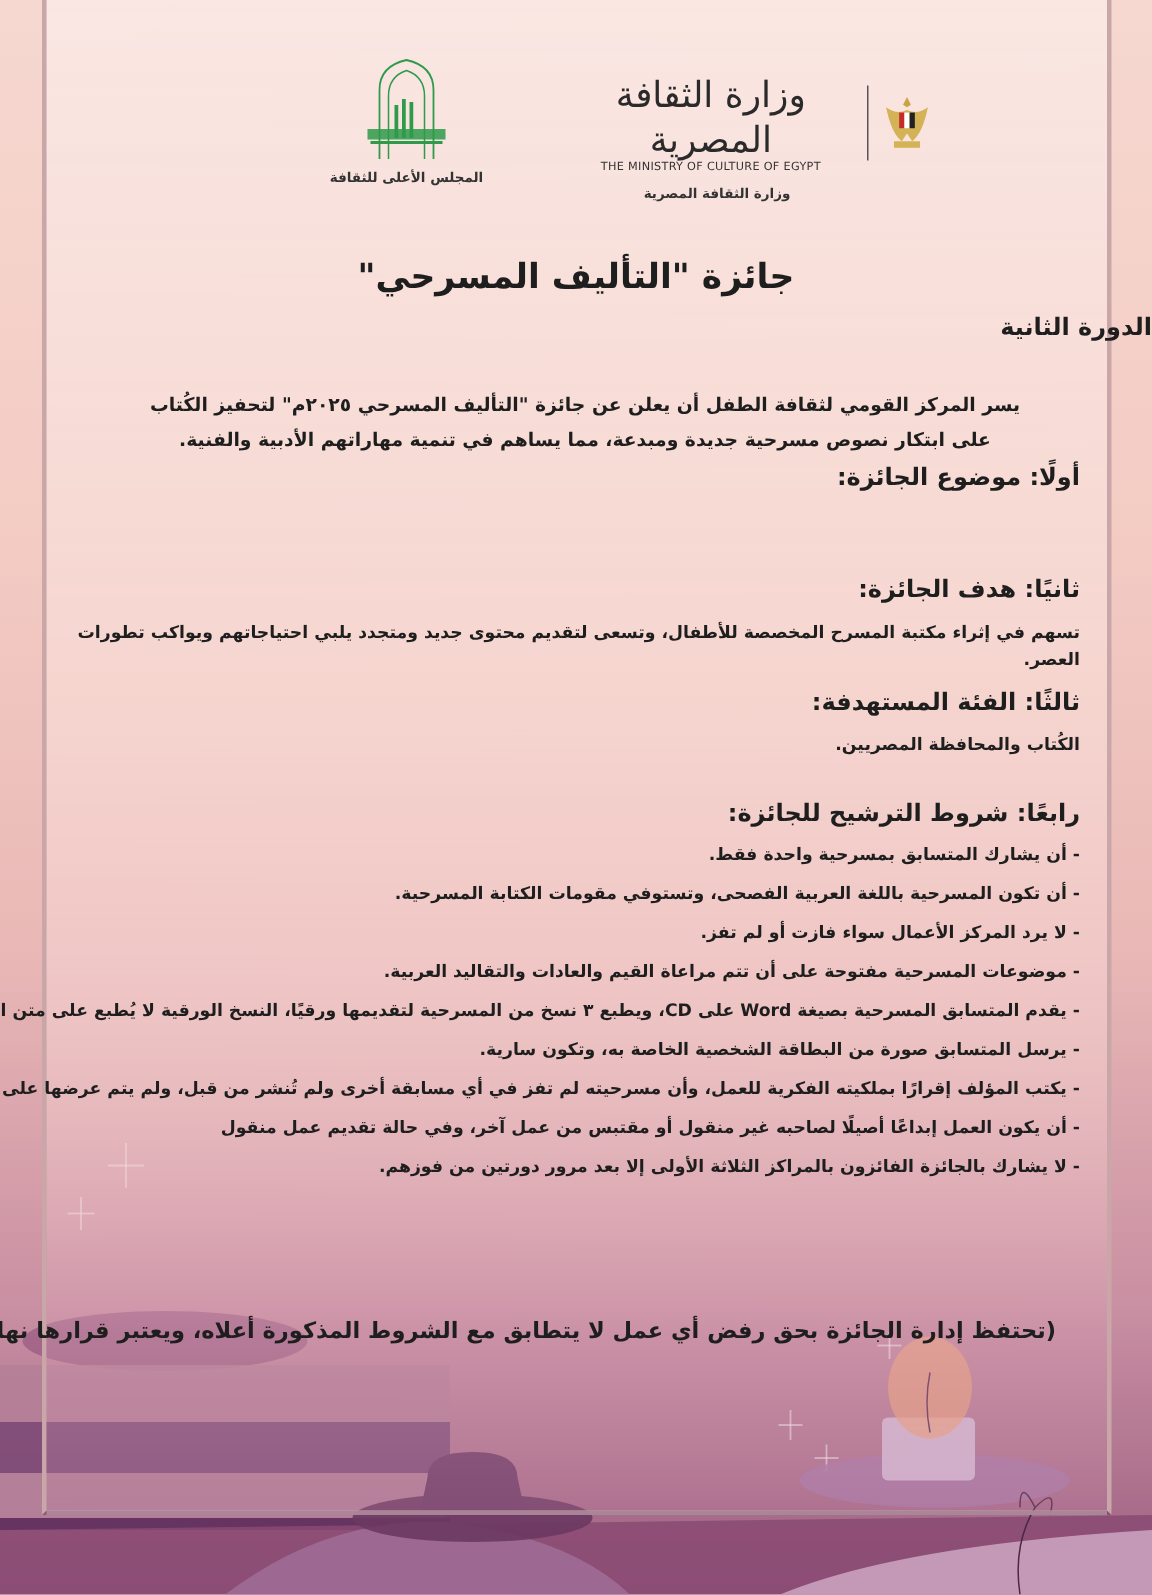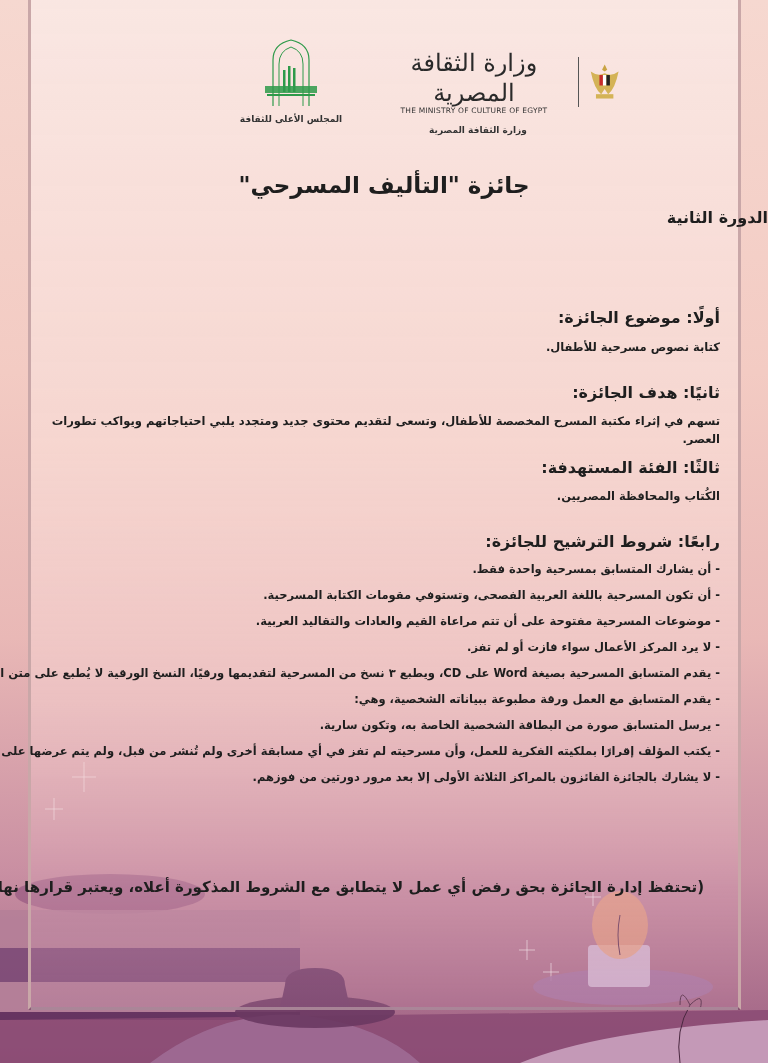--- a/index.html
+++ b/index.html
@@ -12,21 +12,21 @@
   .bg-scene { position: absolute; left: 0; top: 0; width: 768px; height: 1063px; z-index: 0; }
   .panel {
     position: absolute; left: 28px; top: -4px; width: 713px; height: 1014px;
     border-left: 3px solid #c9a7a8; border-right: 3px solid #c9a7a8; border-bottom: 3px solid rgba(110,60,95,0.55);
     background: linear-gradient(180deg, rgba(250,232,228,0.92) 0%, rgba(247,216,210,0.85) 45%, rgba(240,200,200,0.7) 70%, rgba(215,160,180,0.35) 88%, rgba(190,130,160,0.25) 100%);
     z-index: 1;
   }
   .content { position: absolute; left: 0; top: 0; width: 768px; height: 1063px; z-index: 2; direction: rtl; }
 
   .logos { position: absolute; top: 38px; left: 200px; width: 420px; height: 100px; direction: ltr; }
-  .logo-council { position: absolute; left: 16px; top: 0; width: 110px; text-align: center; margin-left: 20px; }
+  .logo-council { position: absolute; left: 16px; top: 0; width: 110px; text-align: center; }
   .logo-council svg { display: block; margin: 0 auto; }
   .logo-caption { font-size: 9px; color: #333; margin-top: 6px; direction: rtl; font-weight: bold; }
   .logo-ministry { position: absolute; left: 180px; top: 10px; width: 240px; }
   .ministry-row { display: flex; align-items: center; direction: ltr; }
   .ministry-word { text-align: center; }
   .ministry-ar { font-family: "DejaVu Serif", serif; font-size: 24px; color: #2a2a2a; direction: rtl; line-height: 30px; letter-spacing: -0.5px; }
   .ministry-en { font-size: 7.5px; color: #333; letter-spacing: 0.2px; margin-top: -2px; }
   .ministry-sep { width: 1px; height: 50px; background: #555; margin: 0 10px; }
   .ministry-caption { font-size: 9px; color: #333; margin-top: 10px; margin-left: 38px; text-align: center; width: 120px; direction: rtl; font-weight: bold; }
 
@@ -114,38 +114,38 @@
           <rect x="20" y="14" width="4" height="12" fill="#222"></rect>
           <rect x="8" y="36" width="20" height="5" fill="#d4b356"></rect>
         </svg>
       </div>
       <div class="ministry-caption">وزارة الثقافة المصرية</div>
     </div>
   </div>
 
   <h1 class="title">جائزة "التأليف المسرحي"</h1>
   <h2 class="subtitle">الدورة الثانية</h2>
+  <p class="intro">يسر المركز القومي لثقافة الطفل أن يعلن عن جائزة "التأليف المسرحي ٢٠٢٥م" لتحفيز الكُتاب على ابتكار نصوص مسرحية جديدة ومبدعة، مما يساهم في تنمية مهاراتهم الأدبية والفنية.</p>
 
   <div class="section-head" style="top:308px">أولًا: موضوع الجائزة:</div>
-  <div class="section-body" style="top:338px">كتابة نصوص مسرحية للأطفال.</div>
 
   <div class="section-head" style="top:383px">ثانيًا: هدف الجائزة:</div>
   <div class="section-body" style="top:412px">تسهم في إثراء مكتبة المسرح المخصصة للأطفال، وتسعى لتقديم محتوى جديد ومتجدد يلبي احتياجاتهم ويواكب تطورات العصر.</div>
 
   <div class="section-head" style="top:458px">ثالثًا: الفئة المستهدفة:</div>
   <div class="section-body" style="top:487px">الكُتاب والمحافظة المصريين.</div>
 
   <div class="section-head" style="top:532px">رابعًا: شروط الترشيح للجائزة:</div>
 
   <div class="cond" style="top:556px">
     <div class="cond-line">- أن يشارك المتسابق بمسرحية واحدة فقط.</div>
     <div class="cond-line">- أن تكون المسرحية باللغة العربية الفصحى، وتستوفي مقومات الكتابة المسرحية.</div>
+    <div class="cond-line">- لا يرد المركز الأعمال سواء فازت أو لم تفز.</div>
     <div class="cond-line">- موضوعات المسرحية مفتوحة على أن تتم مراعاة القيم والعادات والتقاليد العربية.</div>
-    <div class="cond-line">- لا يرد المركز الأعمال سواء فازت أو لم تفز.</div>
     <div class="cond-line">- يقدم المتسابق المسرحية بصيغة Word على CD، ويطبع ٣ نسخ من المسرحية لتقديمها ورقيًا، النسخ الورقية لا يُطبع على متن المسرحية بيانات</div>
-    <div class="cond-line">- يقدم المتسابق مع العمل ورقة مطبوعة ببياناته الشخصية، وهي:</div>
     <div class="cond-line">- يرسل المتسابق صورة من البطاقة الشخصية الخاصة به، وتكون سارية.</div>
     <div class="cond-line">- يكتب المؤلف إقرارًا بملكيته الفكرية للعمل، وأن مسرحيته لم تفز في أي مسابقة أخرى ولم تُنشر من قبل، ولم يتم عرضها على المسرح.</div>
+    <div class="cond-line">- أن يكون العمل إبداعًا أصيلًا لصاحبه غير منقول أو مقتبس من عمل آخر، وفي حالة تقديم عمل منقول</div>
     <div class="cond-line">- لا يشارك بالجائزة الفائزون بالمراكز الثلاثة الأولى إلا بعد مرور دورتين من فوزهم.</div>
   </div>
 
   <div class="final-note">(تحتفظ إدارة الجائزة بحق رفض أي عمل لا يتطابق مع الشروط المذكورة أعلاه، ويعتبر قرارها نهائيًا).</div>
 </div>
 
 </body></html>

